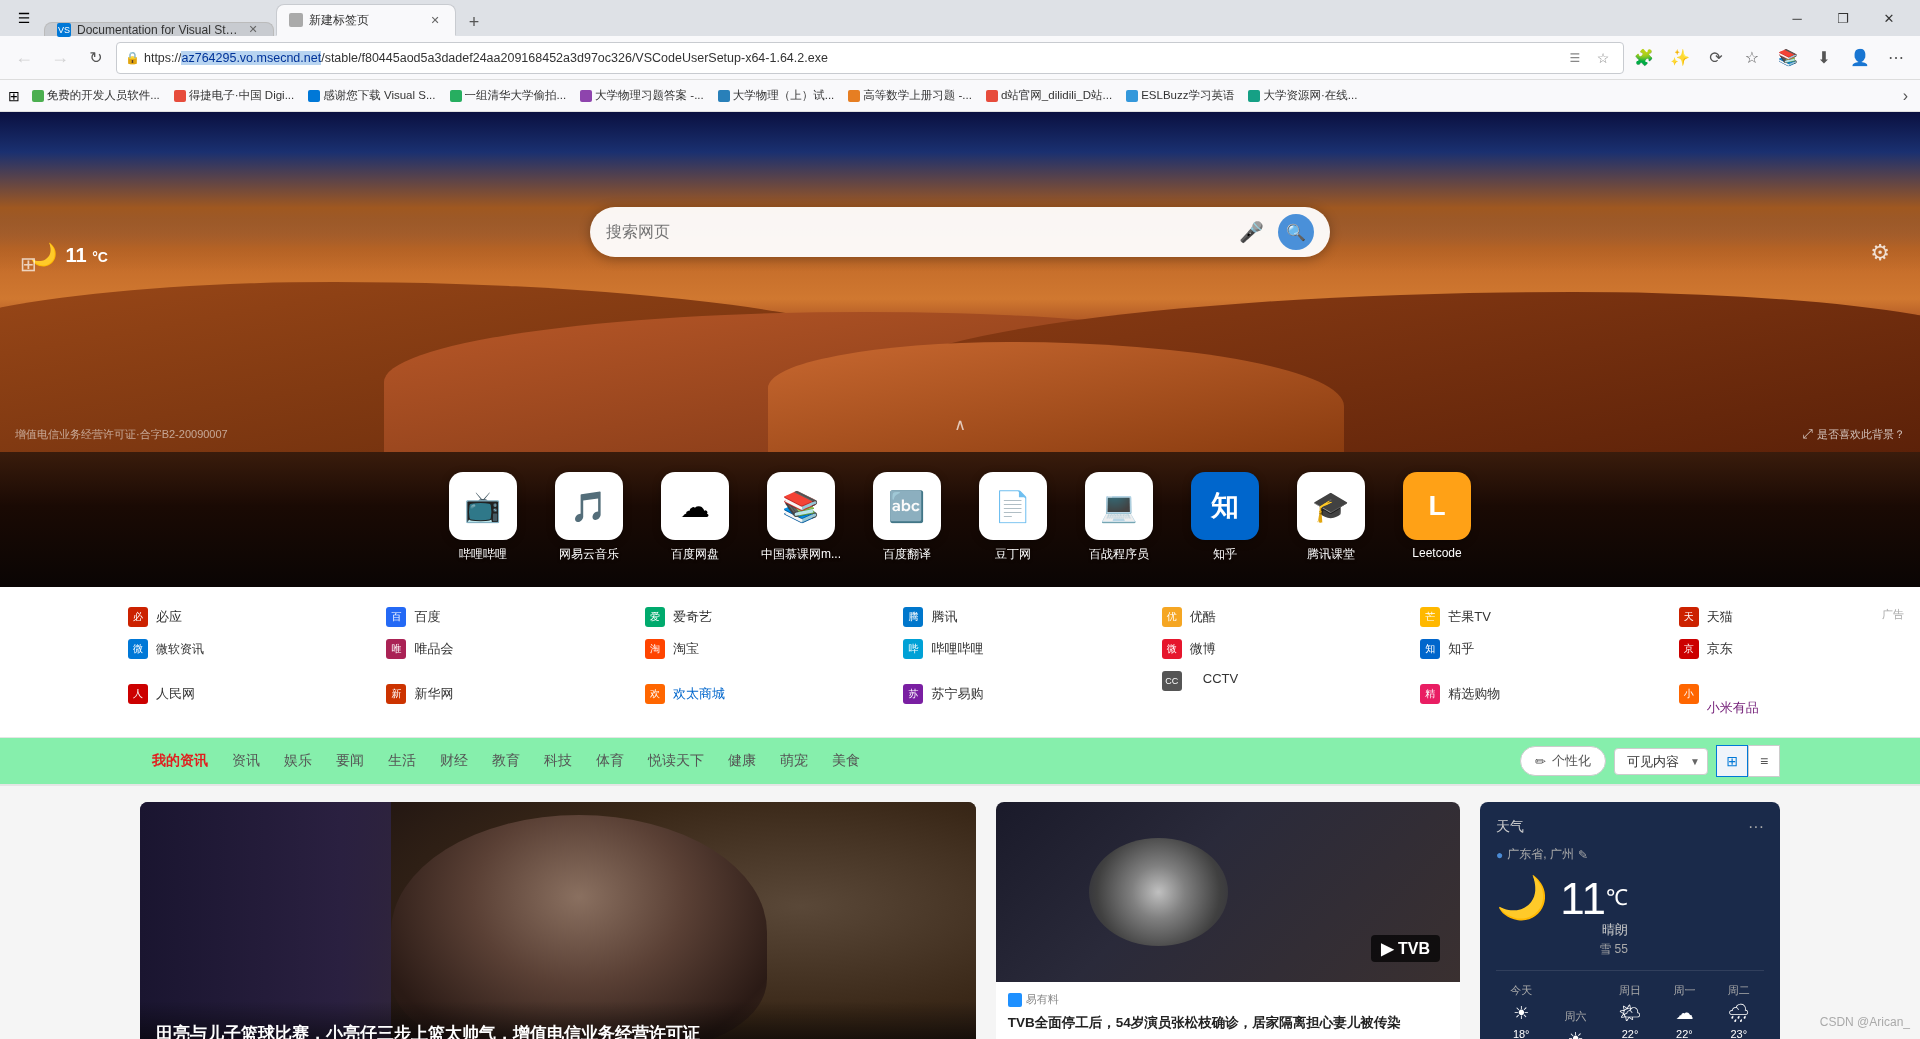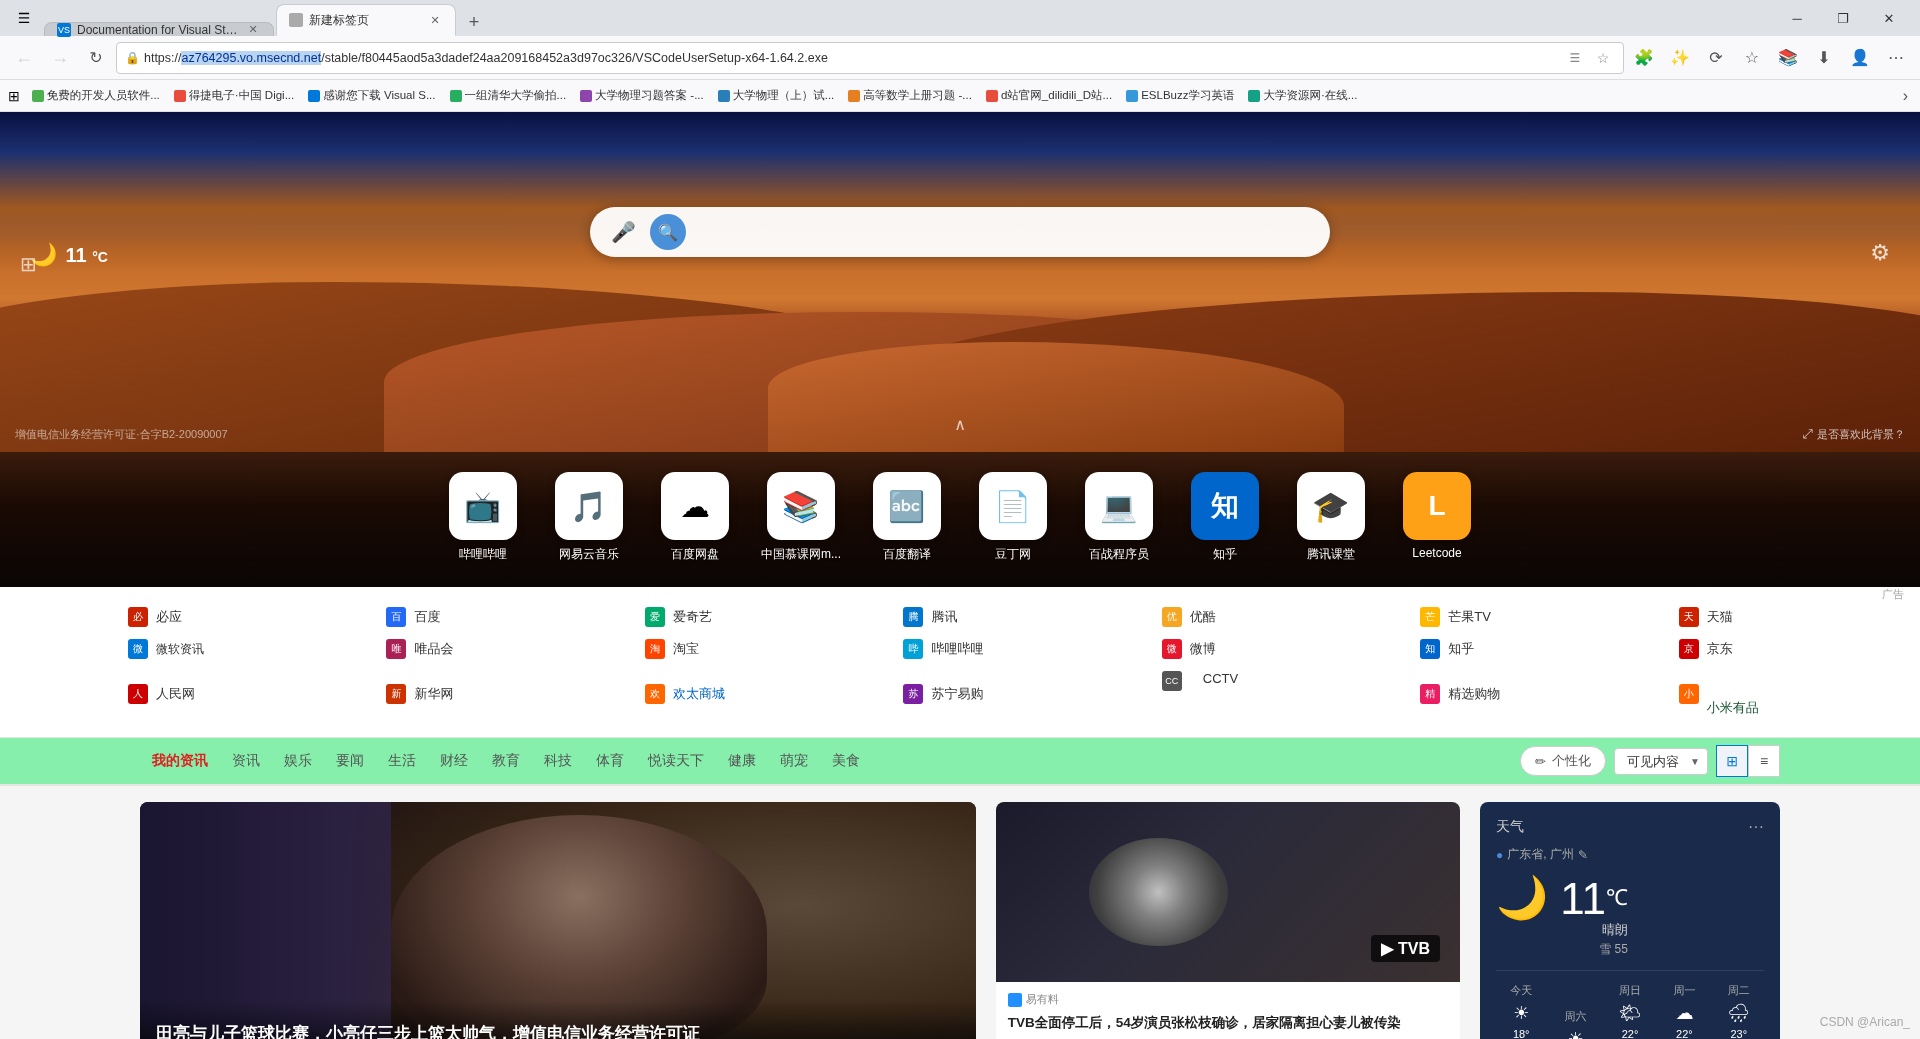--- a/index.html
+++ b/index.html
@@ -130,20 +130,21 @@
       <span style="font-size:20px;font-weight:bold;">
         <span>11</span>
         <span style="font-size:14px;">°C</span>
       </span>
     </div>
 
     <div style="position:absolute;left:20px;top:140px;color:rgba(255,255,255,0.7);font-size:20px;cursor:pointer;">⊞</div>
 
     <div style="display:flex;justify-content:center;padding-top:95px;">
       <div style="width:740px;height:50px;background:rgba(255,255,255,0.95);border-radius:25px;display:flex;align-items:center;padding:0 16px;gap:8px;box-shadow:0 2px 12px rgba(0,0,0,0.3);">
+        <input type="text" style="flex: 1 1 0%; border: none; outline: none; font-size: 16px; background: transparent; color: rgb(119, 119, 119);" placeholder="搜索网页">
         <button style="width:36px;height:36px;border:none;background:transparent;cursor:pointer;font-size:20px;color:#888;">🎤</button>
         <button style="width:36px;height:36px;border:none;background:#4a90d9;cursor:pointer;border-radius:50%;color:white;font-size:16px;display:flex;align-items:center;justify-content:center;">🔍</button>
       </div>
     </div>
 
     <button style="position:absolute;right:30px;top:128px;background:transparent;border:none;cursor:pointer;color:rgba(255,255,255,0.8);font-size:22px;">⚙</button>
 
     <div style="position:absolute;bottom:18px;left:50%;transform:translateX(-50%);color:rgba(255,255,255,0.7);font-size:16px;cursor:pointer;">∧</div>
 
     <div style="position:absolute;bottom:10px;left:15px;font-size:11px;color:rgba(255,255,255,0.55);">增值电信业务经营许可证·合字B2-20090007</div>
@@ -290,24 +291,24 @@
   <div style="display:flex;align-items:flex-start;gap:21px;padding:6px 8px;border-radius:4px;cursor:pointer;">
     <span style="width:20px;height:20px;background:#555;border-radius:3px;flex-shrink:0;font-size:9px;color:white;display:flex;align-items:center;justify-content:center;">CC</span>
     <span style="font-size:13px;color:#333;">CCTV</span>
   </div>
   <div style="display:flex;align-items:center;gap:8px;padding:6px 8px;border-radius:4px;cursor:pointer;">
     <span style="width:20px;height:20px;background:#e91e63;border-radius:3px;flex-shrink:0;font-size:10px;color:white;display:flex;align-items:center;justify-content:center;">精</span>
     <span style="font-size:13px;color:#333;">精选购物</span>
   </div>
   <div style="display:flex;align-items:center;gap:8px;padding:6px 8px;border-radius:4px;cursor:pointer;">
     <span style="width:20px;height:20px;background:#ff6600;border-radius:3px;flex-shrink:0;font-size:10px;color:white;display:flex;align-items:center;justify-content:center;">小</span>
-    <span style="font-size:13px;color:#14532d;margin-top:28px;">小米有品</span>
-  </div>
-
-  <div style="position:absolute;top:0;right:16px;font-size:11px;color:#aaa;">广告</div>
+    <span style="font-size:13px;color:#701a75;margin-top:28px;">小米有品</span>
+  </div>
+
+  <div style="position:absolute;top:20px;right:16px;font-size:11px;color:#aaa;">广告</div>
 
 </div>
 
 <div style="background:#86efac;padding:0 140px;display:flex;align-items:center;border-bottom:2px solid #e5e5e5;gap:0;overflow:hidden;">
   <div style="padding:14px 12px;font-size:14px;color:#e02020;cursor:pointer;border-bottom:2px solid #e02020;margin-bottom:-2px;white-space:nowrap;font-weight:bold;">我的资讯</div>
   <div style="padding:14px 12px;font-size:14px;color:#555;cursor:pointer;white-space:nowrap;">资讯</div>
   <div style="padding:14px 12px;font-size:14px;color:#555;cursor:pointer;white-space:nowrap;">娱乐</div>
   <div style="padding:14px 12px;font-size:14px;color:#555;cursor:pointer;white-space:nowrap;">要闻</div>
   <div style="padding:14px 12px;font-size:14px;color:#555;cursor:pointer;white-space:nowrap;">生活</div>
   <div style="padding:14px 12px;font-size:14px;color:#555;cursor:pointer;white-space:nowrap;">财经</div>

